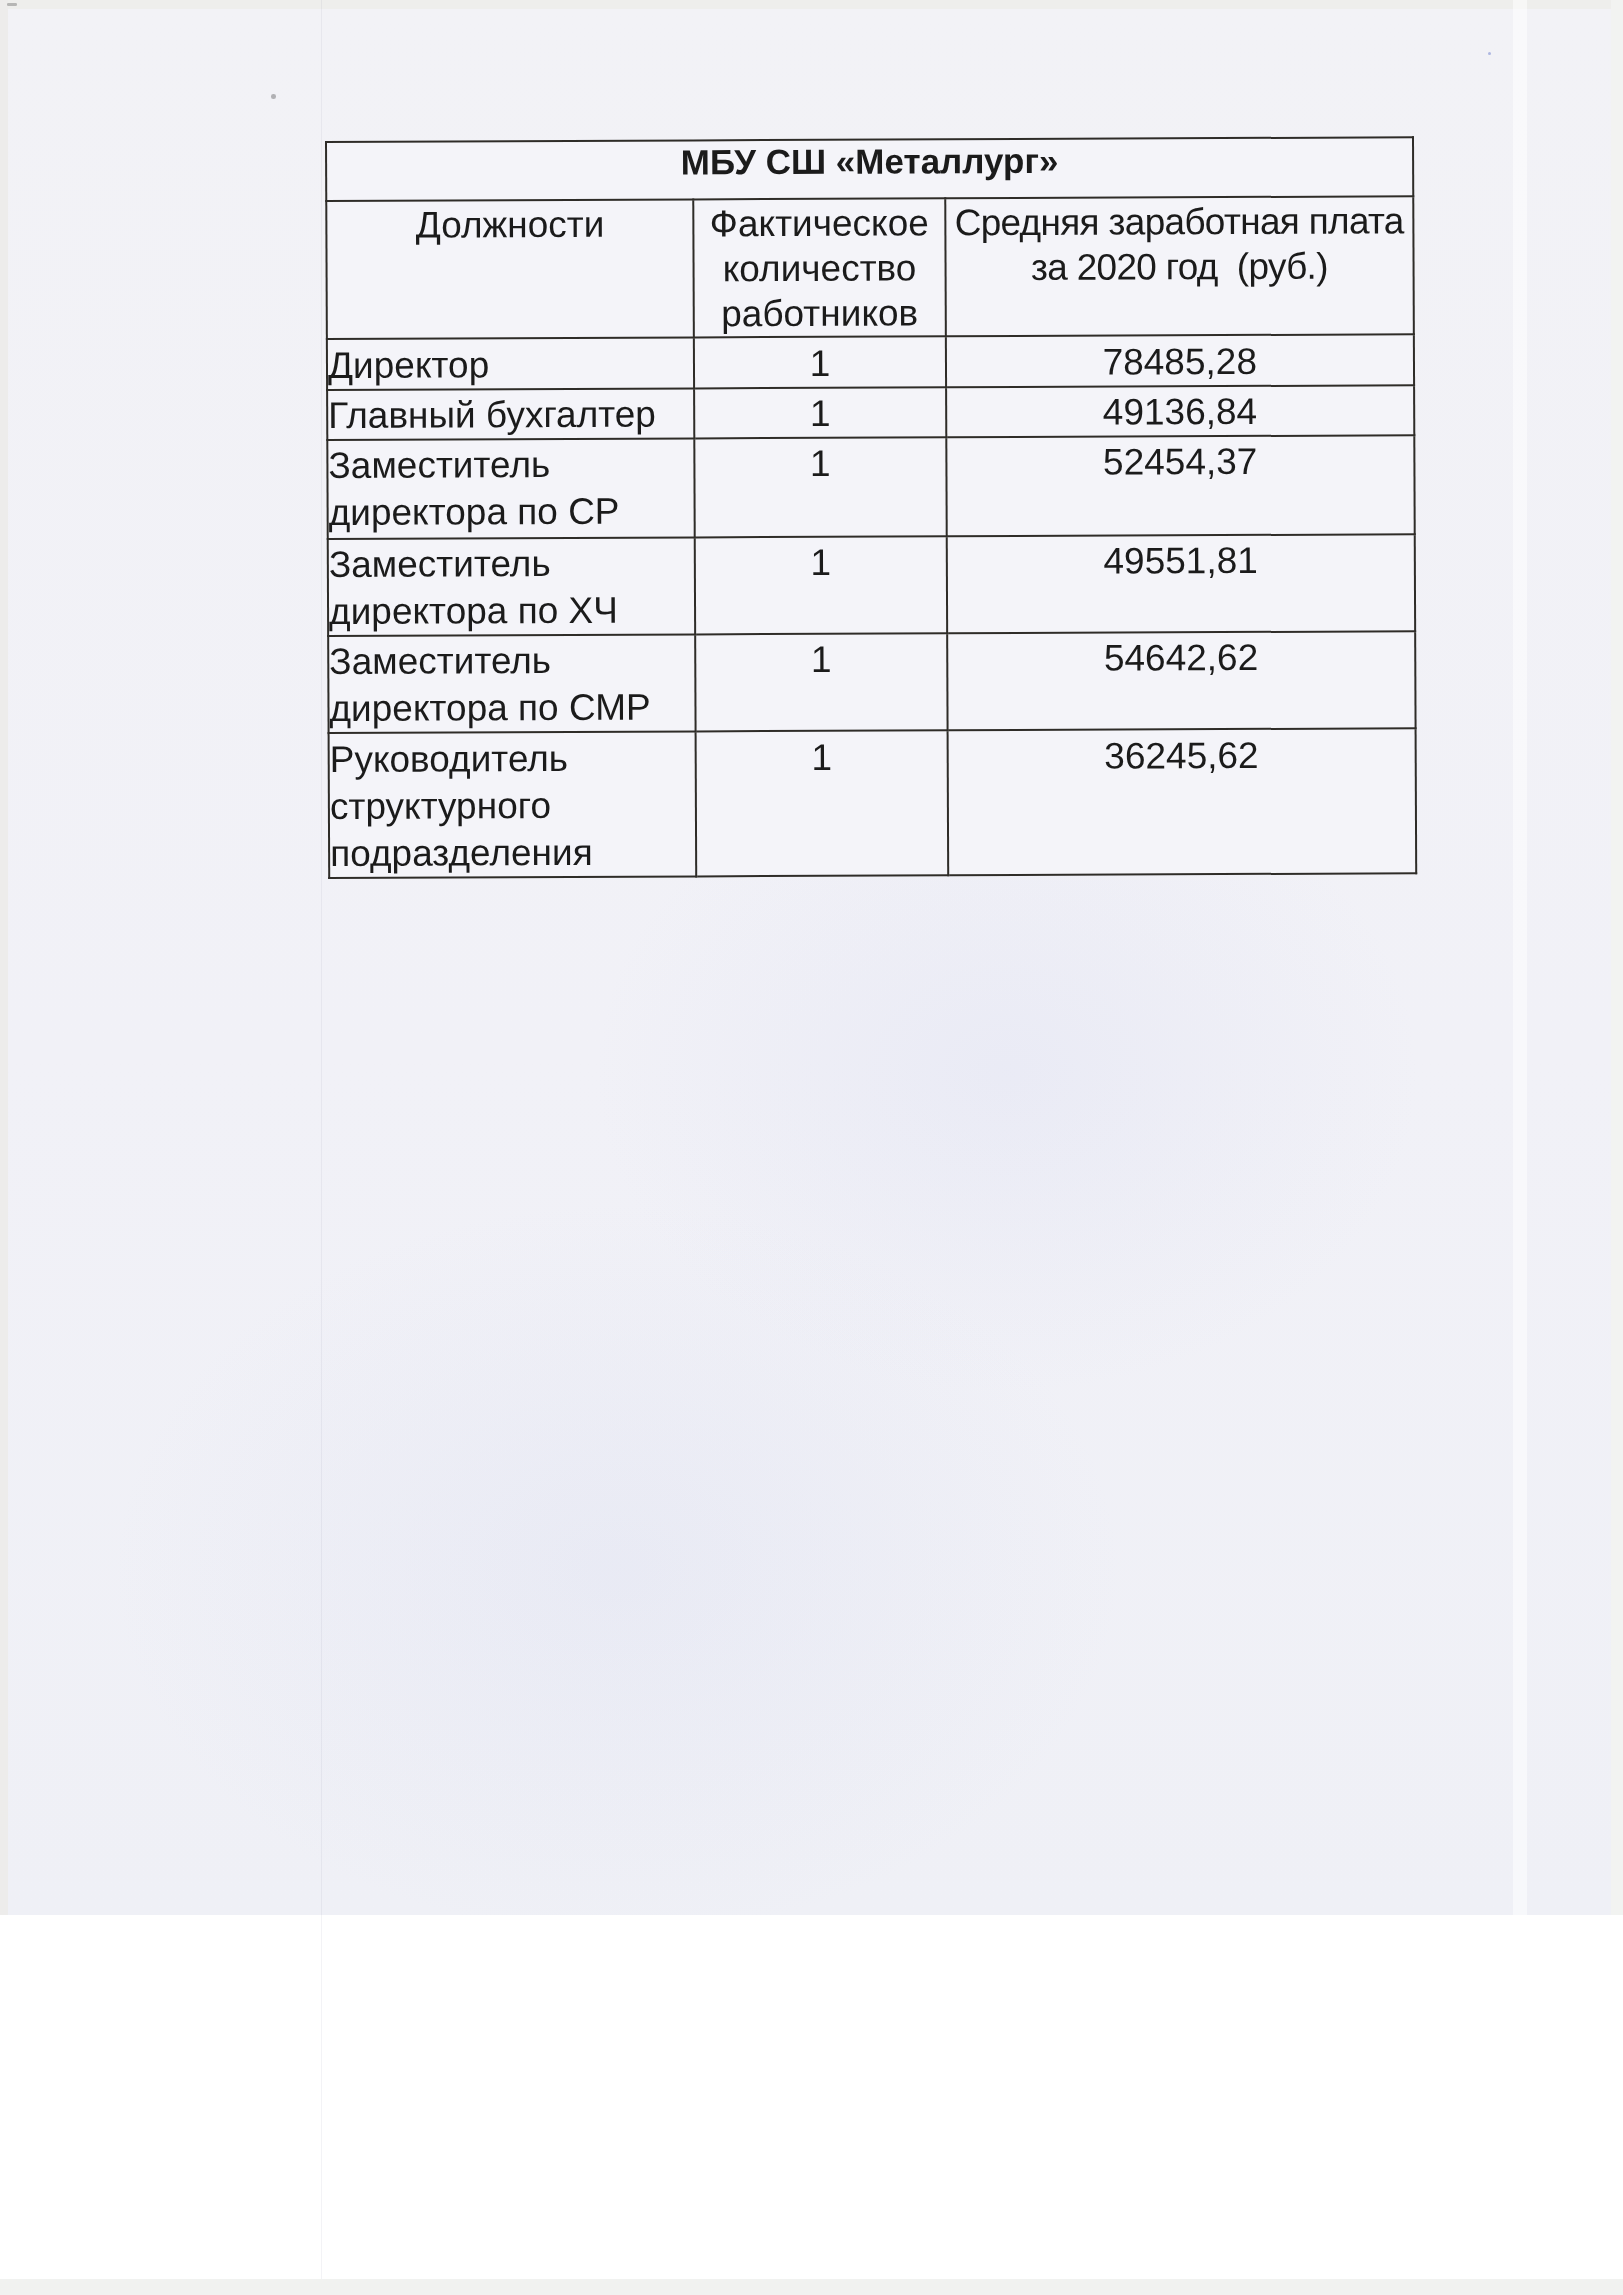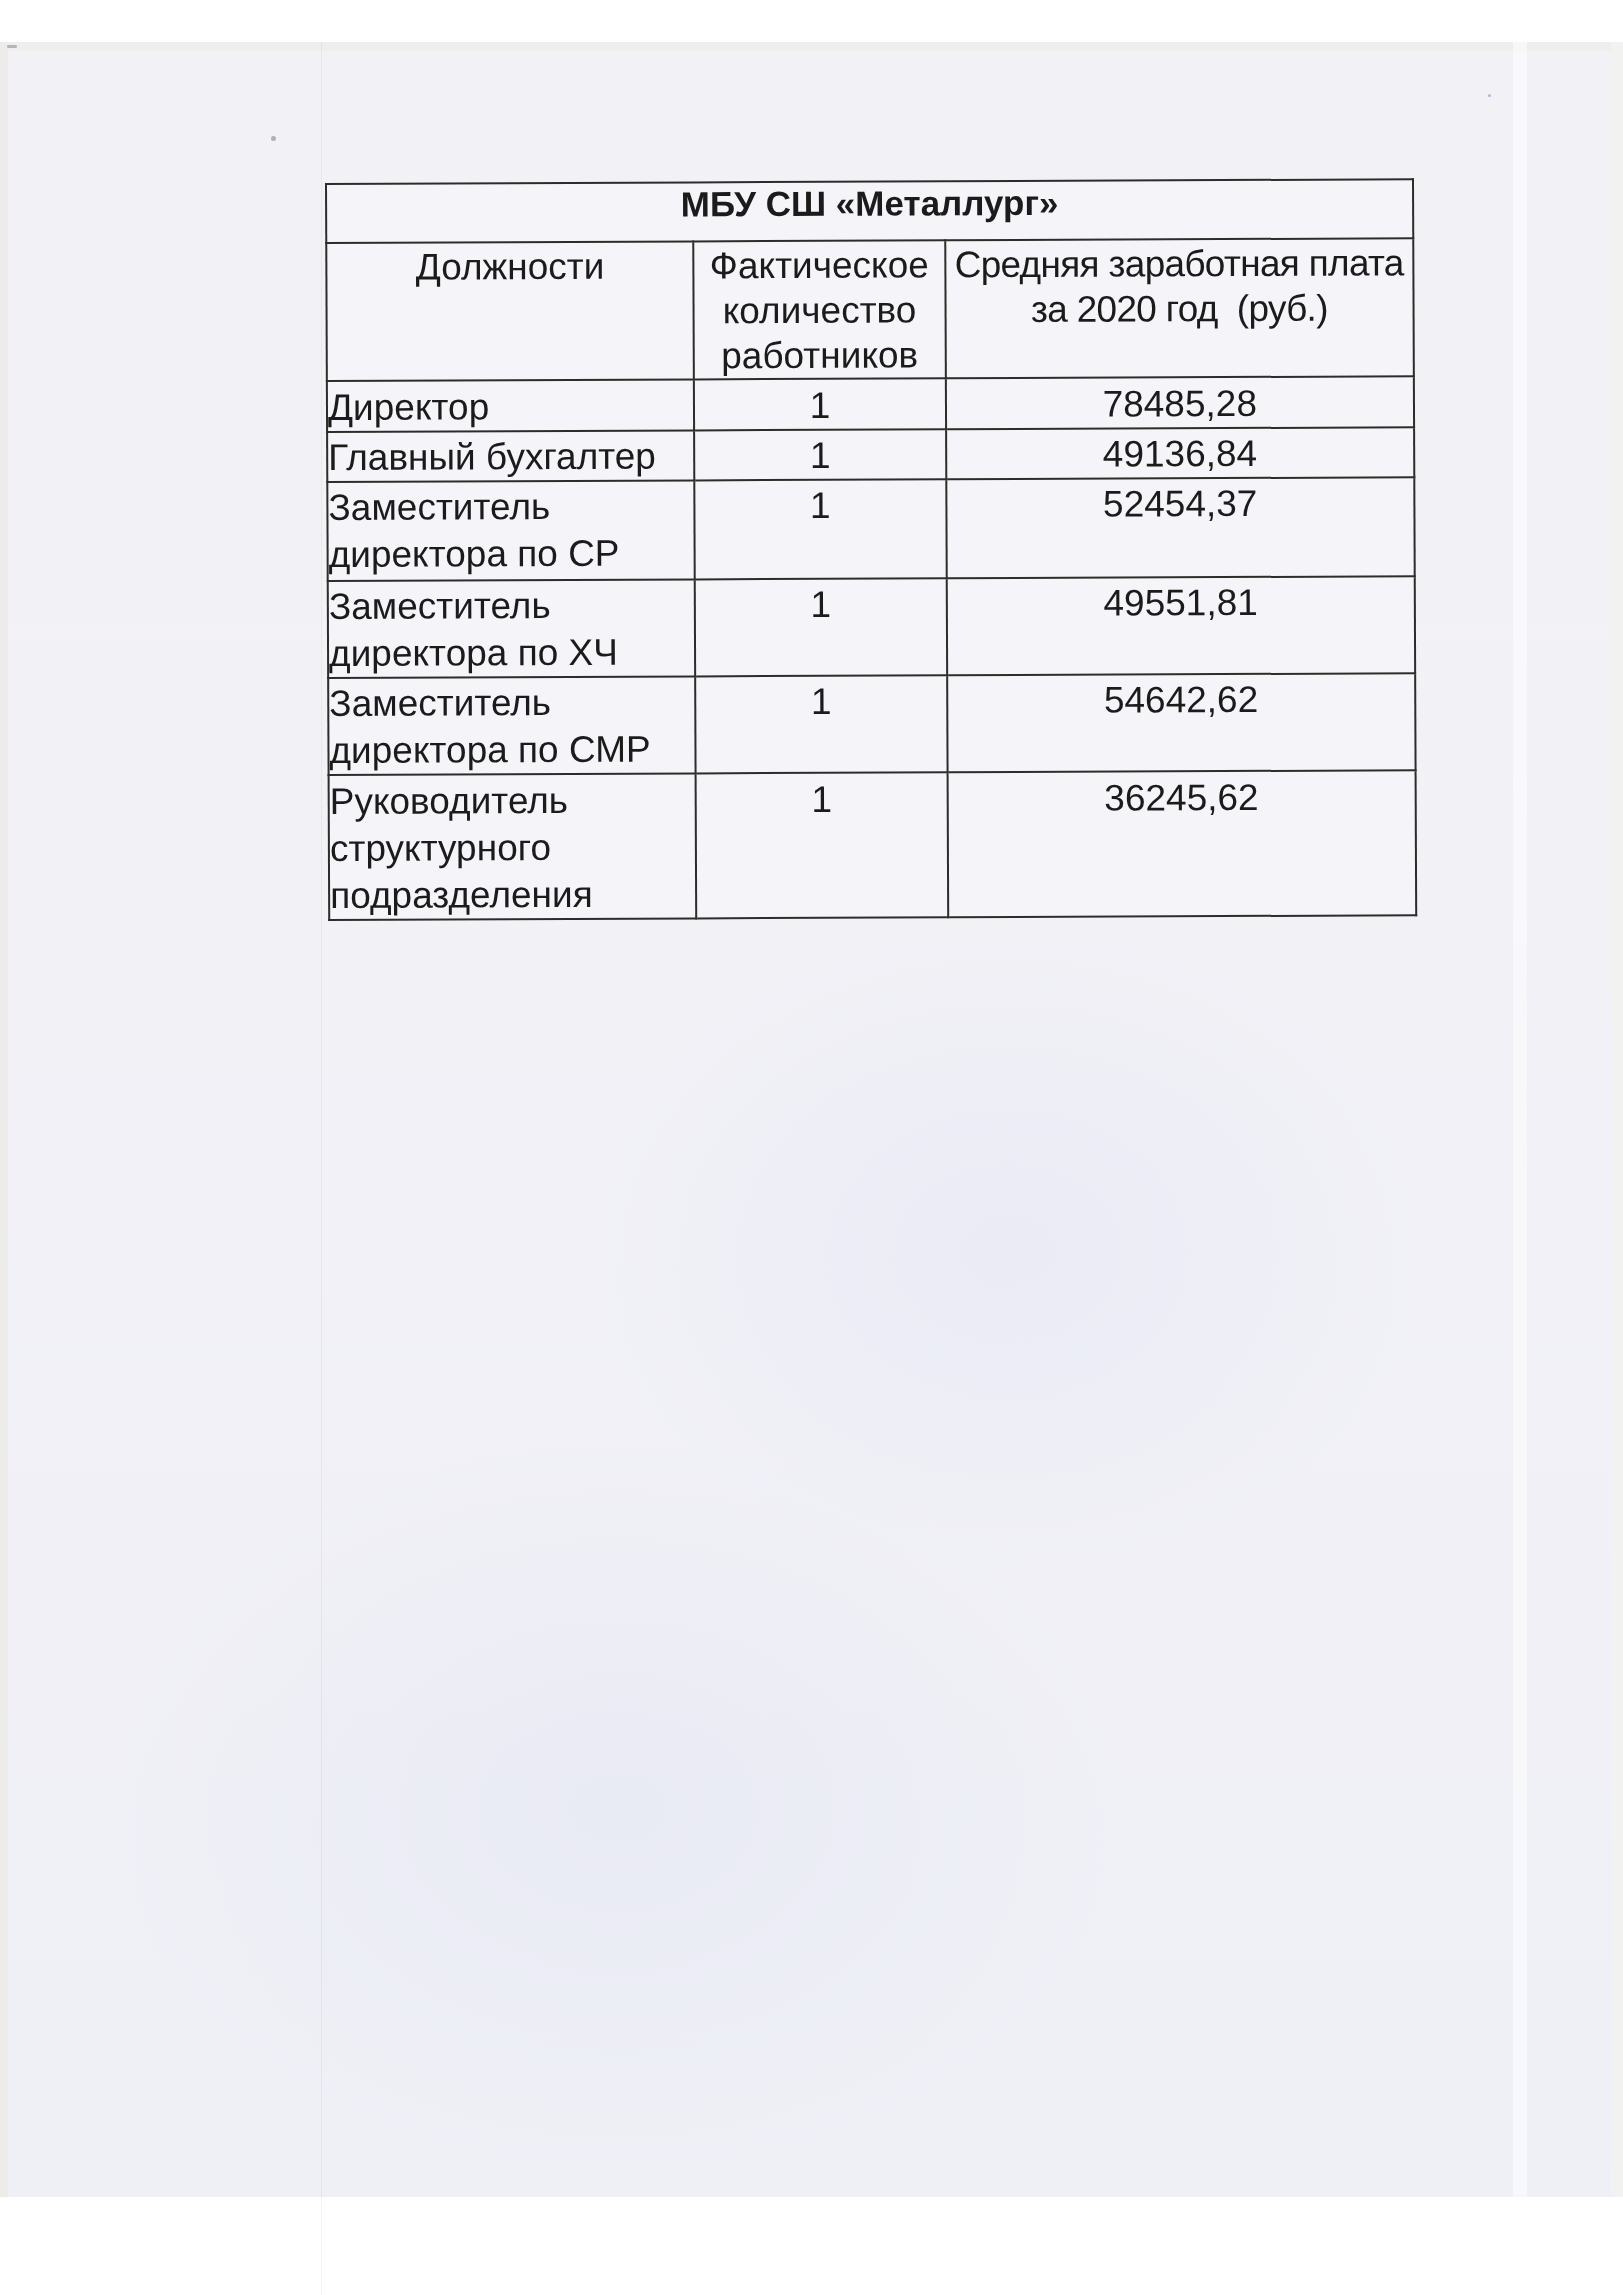--- a/index.html
+++ b/index.html
@@ -3,26 +3,25 @@
 <meta charset="utf-8">
 <style>
   html, body {
     margin: 0; padding: 0;
     width: 1624px; height: 2295px;
     overflow: hidden;
     font-family: "Liberation Sans", sans-serif;
   }
   .page {
     position: relative;
-    width: 1624px; height: 2155px;
+    width: 1624px; height: 1915px;
     background:
       radial-gradient(589px 458px at 62% 56%, rgba(205,210,238,0.20), rgba(205,210,238,0) 70%),
       radial-gradient(720px 524px at 38% 82%, rgba(200,206,235,0.18), rgba(200,206,235,0) 70%),
       linear-gradient(180deg, #f2f2f6 0%, #f1f1f7 55%, #eff0f6 100%);
-    margin-top: 42px;
   }
   
   .edge-top    { position:absolute; left:0; top:0; width:100%; height:9.2px; background:#eeeeec; }
   .edge-left   { position:absolute; left:0; top:0; width:7.9px; height:100%; background:#edeceb; }
   .edge-right  { position:absolute; right:0; top:0; width:13px; height:100%; background:#f2f3f1; }
   .edge-bottom { position:absolute; left:0; top:2279px; width:100%; height:16.4px; background:#f1f2f0; }
   .light-band  { position:absolute; left:1513px; top:0; width:14.4px; height:2279px; background:rgba(255,255,255,0.5); }
   .fold-line   { position:absolute; left:321px; top:0; width:1.3px; height:2279px; background:rgba(120,120,155,0.09); }
 
   

